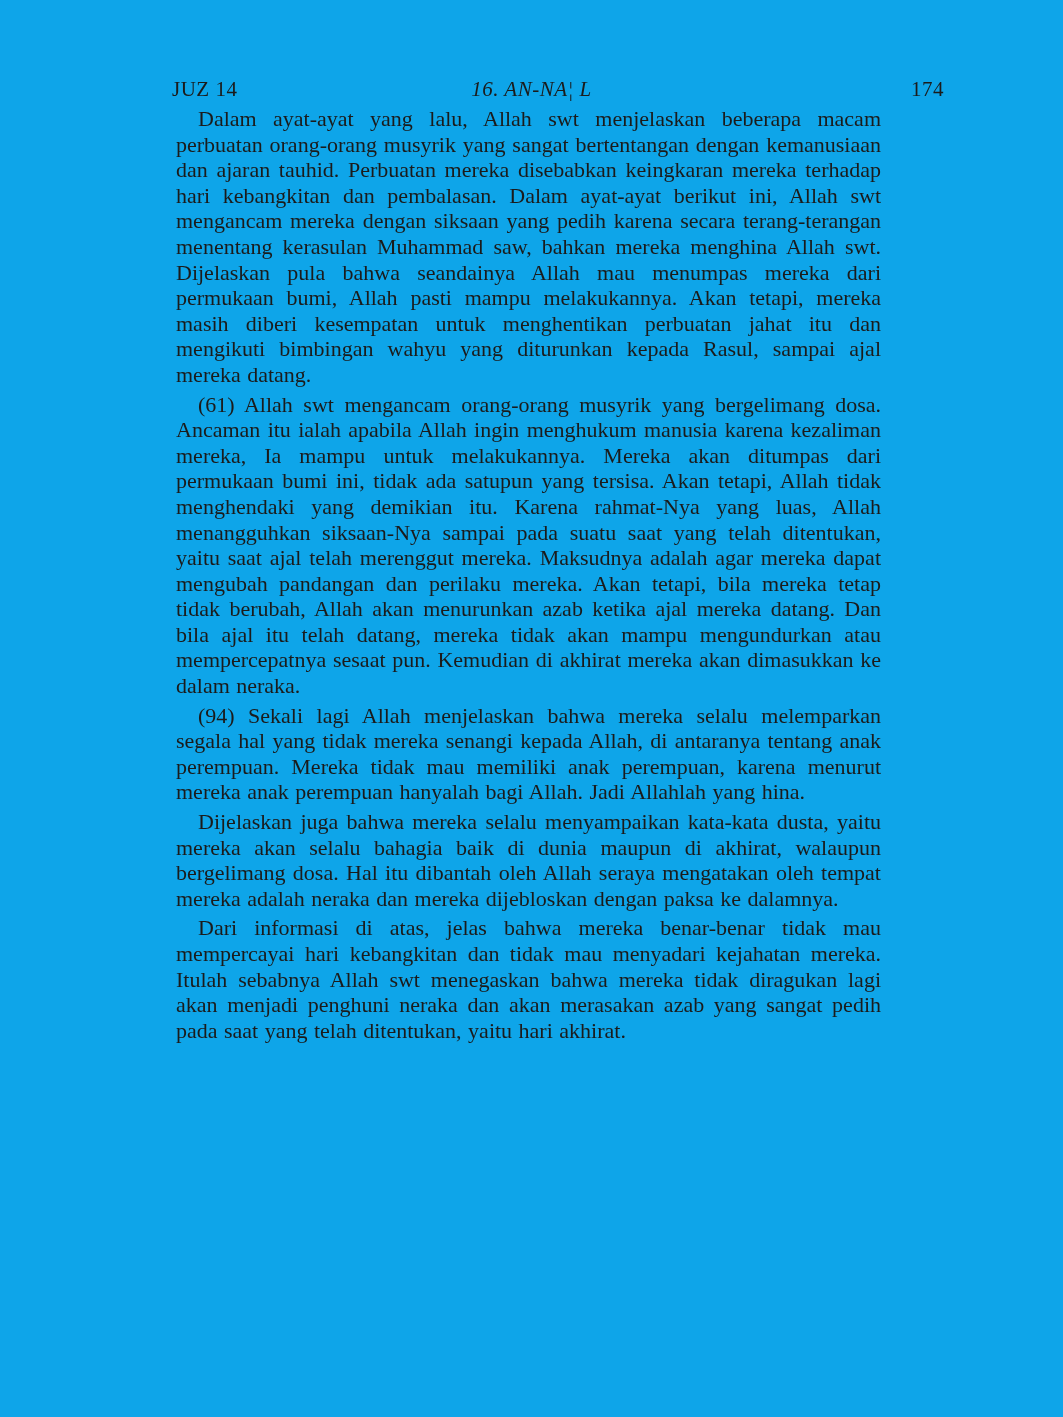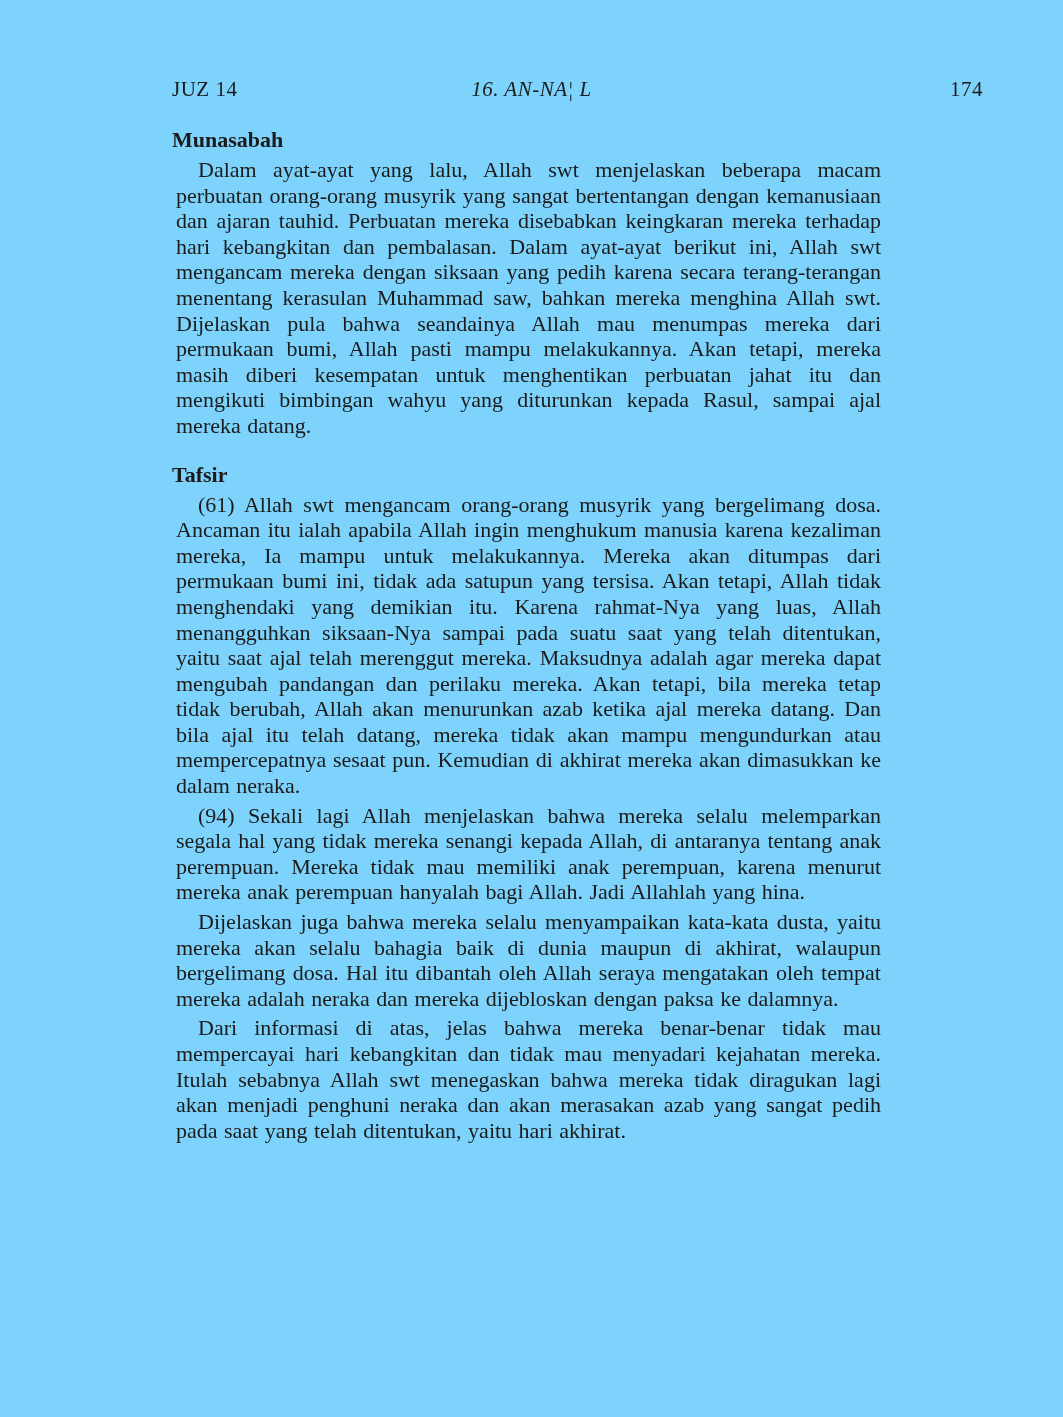--- a/index.html
+++ b/index.html
@@ -4,26 +4,26 @@
 <style>
   html, body {
     margin: 0;
     padding: 0;
     background: #ffffff;
   }
   .page {
     position: relative;
     width: 1063px;
     height: 1417px;
-    background: #7dd3fc;
+    background: #0ea5e9;
     color: #1b1b1b;
     font-family: "Liberation Serif", serif;
     overflow: hidden;
     box-sizing: border-box;
-    padding: 76px 80px 0 172px;
+    padding: 76px 119px 0 172px;
   }
   .page-header {
     display: flex;
     justify-content: space-between;
     align-items: baseline;
     font-size: 21px;
     line-height: 26px;
     letter-spacing: 0.5px;
   }
   .page-header .hdr-center {
@@ -79,25 +79,23 @@
 
   <header class="page-header">
     <span class="hdr-left">JUZ 14</span>
     <span class="hdr-center">16. AN-NA¦ L</span>
     <span class="hdr-right">174</span>
   </header>
 
   <main class="content">
 
 
-    <h2 class="section-heading">Munasabah</h2>
 
     <p class="body-para">Dalam ayat-ayat yang lalu, Allah swt menjelaskan beberapa macam perbuatan orang-orang musyrik yang sangat bertentangan dengan kemanusiaan dan ajaran tauhid. Perbuatan mereka disebabkan keingkaran mereka terhadap hari kebangkitan dan pembalasan. Dalam ayat-ayat berikut ini, Allah swt mengancam mereka dengan siksaan yang pedih karena secara terang-terangan menentang kerasulan Muhammad saw, bahkan mereka menghina Allah swt. Dijelaskan pula bahwa seandainya Allah mau menumpas mereka dari permukaan bumi, Allah pasti mampu melakukannya. Akan tetapi, mereka masih diberi kesempatan untuk menghentikan perbuatan jahat itu dan mengikuti bimbingan wahyu yang diturunkan kepada Rasul, sampai ajal mereka datang.</p>
 
-    <h2 class="section-heading tafsir">Tafsir</h2>
 
     <p class="body-para">(61) Allah swt mengancam orang-orang musyrik yang bergelimang dosa. Ancaman itu ialah apabila Allah ingin menghukum manusia karena kezaliman mereka, Ia mampu untuk melakukannya. Mereka akan ditumpas dari permukaan bumi ini, tidak ada satupun yang tersisa. Akan tetapi, Allah tidak menghendaki yang demikian itu. Karena rahmat-Nya yang luas, Allah menangguhkan siksaan-Nya sampai pada suatu saat yang telah ditentukan, yaitu saat ajal telah merenggut mereka. Maksudnya adalah agar mereka dapat mengubah pandangan dan perilaku mereka. Akan tetapi, bila mereka tetap tidak berubah, Allah akan menurunkan azab ketika ajal mereka datang. Dan bila ajal itu telah datang, mereka tidak akan mampu mengundurkan atau mempercepatnya sesaat pun. Kemudian di akhirat mereka akan dimasukkan ke dalam neraka.</p>
 
     <p class="body-para">(94) Sekali lagi Allah menjelaskan bahwa mereka selalu melemparkan segala hal yang tidak mereka senangi kepada Allah, di antaranya tentang anak perempuan. Mereka tidak mau memiliki anak perempuan, karena menurut mereka anak perempuan hanyalah bagi Allah. Jadi Allahlah yang hina.</p>
 
     <p class="body-para">Dijelaskan juga bahwa mereka selalu menyampaikan kata-kata dusta, yaitu mereka akan selalu bahagia baik di dunia maupun di akhirat, walaupun bergelimang dosa. Hal itu dibantah oleh Allah seraya mengatakan oleh tempat mereka adalah neraka dan mereka dijebloskan dengan paksa ke dalamnya.</p>
 
     <p class="body-para">Dari informasi di atas, jelas bahwa mereka benar-benar tidak mau mempercayai hari kebangkitan dan tidak mau menyadari kejahatan mereka. Itulah sebabnya Allah swt menegaskan bahwa mereka tidak diragukan lagi akan menjadi penghuni neraka dan akan merasakan azab yang sangat pedih pada saat yang telah ditentukan, yaitu hari akhirat.</p>
 
   </main>

